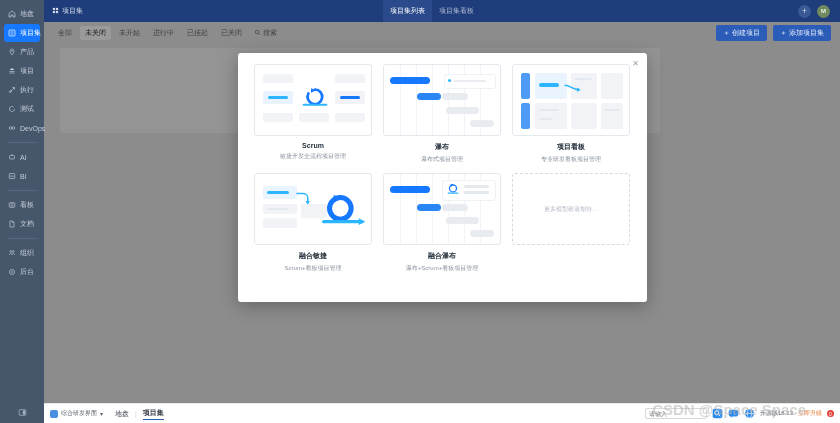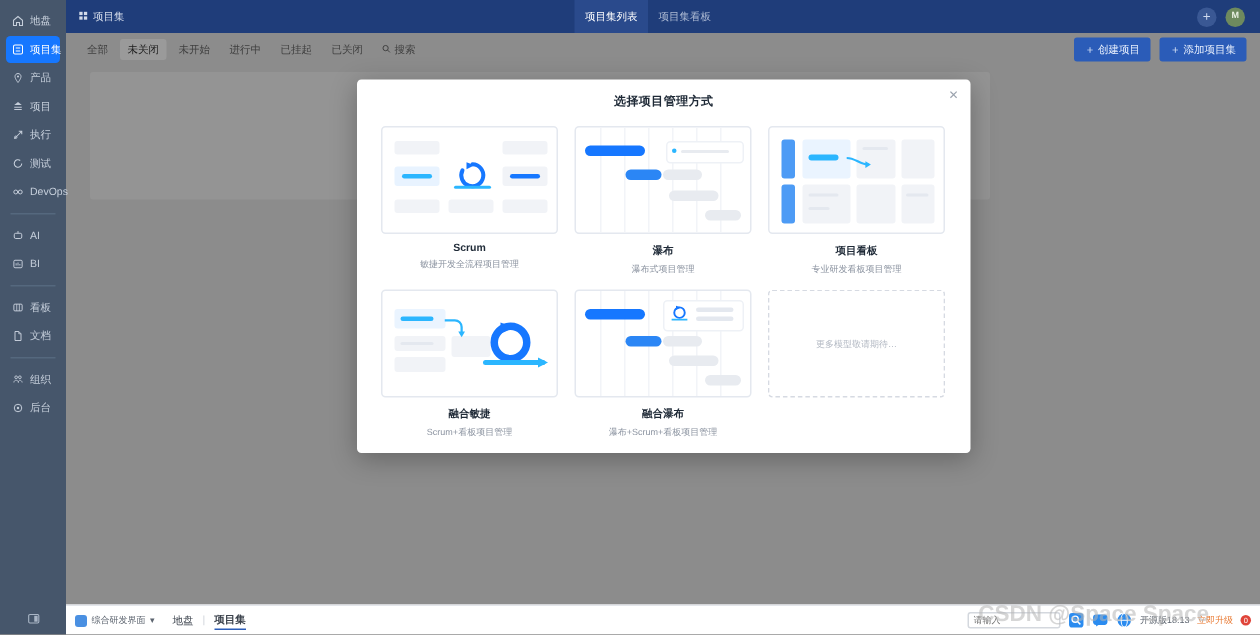--- a/index.html
+++ b/index.html
@@ -319,21 +319,20 @@
 
   <div id="filter-actions">
     <button class="pri-btn">＋ 创建项目</button>
     <button class="pri-btn">＋ 添加项目集</button>
   </div>
 </div>
 
 <div id="content-panel"></div>
 
 <div id="modal">
-  <div id="modal-title">选择项目管理方式</div>
   <div id="modal-close">✕</div>
 
   <div id="card-grid">
 
     <div class="card">
       <div class="thumb">
         <div class="tile" style="left:8px;top:9px;width:30px;height:9px;"></div>
         <div class="tile" style="left:44px;top:9px;width:30px;height:9px;background:#fff;"></div>
         <div class="tile" style="left:80px;top:9px;width:30px;height:9px;"></div>
         <div class="tile" style="left:8px;top:26px;width:30px;height:13px;background:#e8f3ff;"></div>

